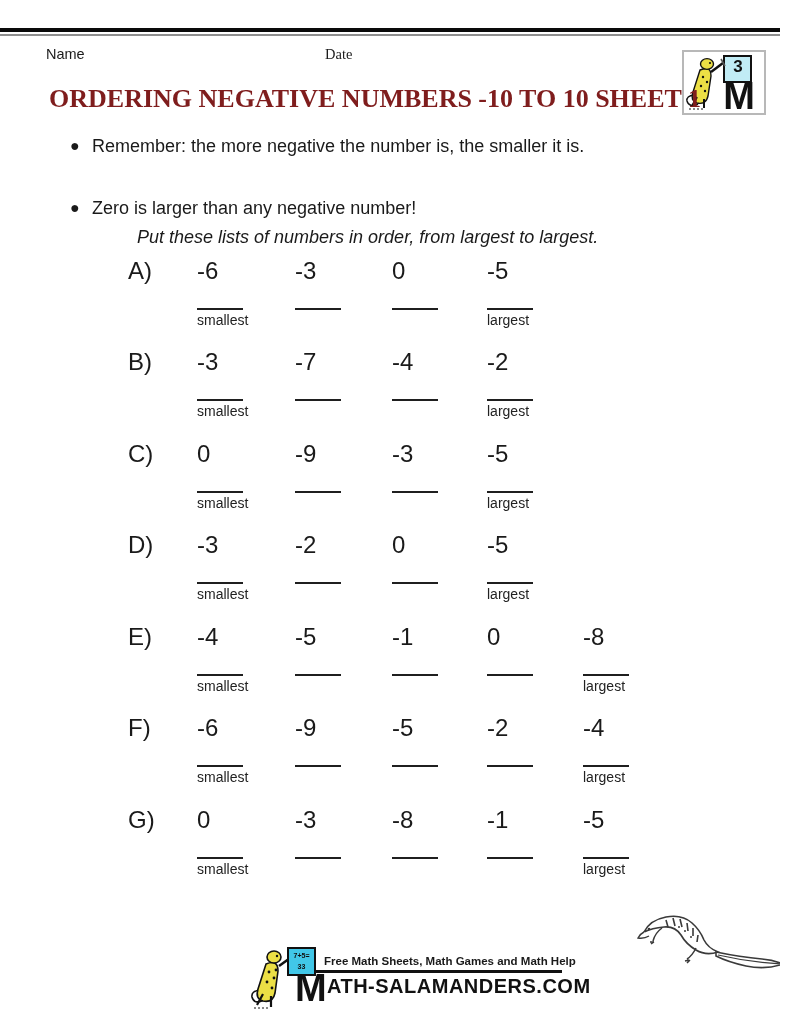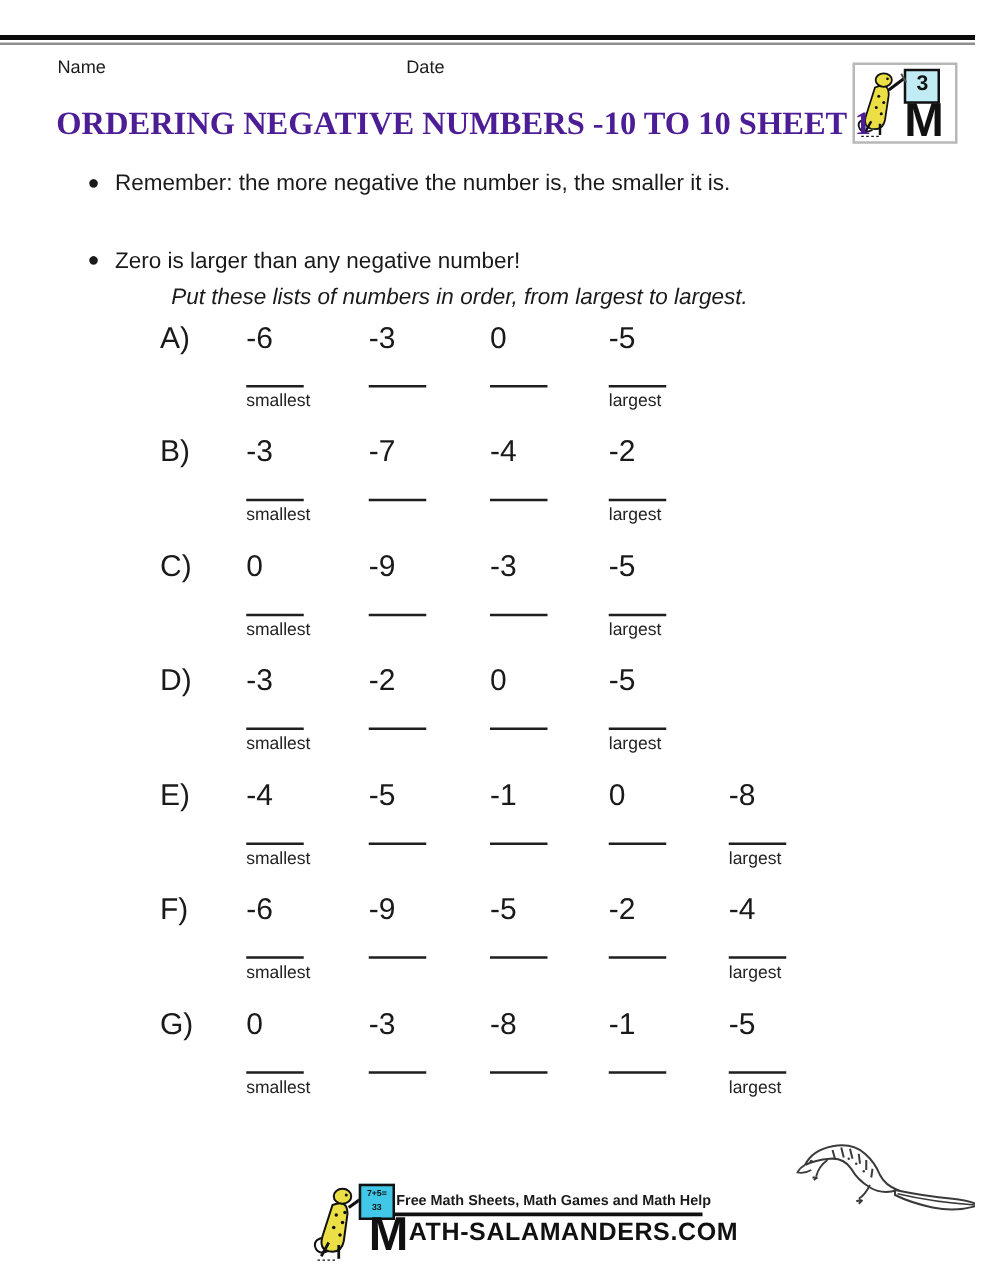--- a/index.html
+++ b/index.html
@@ -9,49 +9,49 @@
   }
   .abs{position:absolute;}
 
   
   #rule-black{left:0; top:28px; width:791px; height:4px; background:#0a0a0a;}
   #rule-gray{left:0; top:34px; width:791px; height:2px; background:#8f8f8f;}
 
   
   .field-label{top:46px; font-size:14.5px; color:#1c1c1c;}
   #name-label{left:46px;}
-  #date-label{left:325px;}
+  #date-label{left:325px;font-family:Liberation Serif, serif;}
 
   
   #logo-box{left:682px; top:50px; width:80px; height:61px; border:2px solid #b8b8b8; background:#fff;}
 
   
   #page-title{
     left:45px; top:84px; width:660px;
     font-family:"Liberation Serif", serif; font-weight:700;
-    font-size:26px; letter-spacing:0px; color:#4c1d95; white-space:nowrap;
+    font-size:26px; letter-spacing:0px; color:#7f1d1d; white-space:nowrap;text-align:center;
   }
 
   
   .bullet-line{left:70px; font-size:18px; white-space:nowrap;}
   .bullet-line .dot{display:inline-block; width:22px; font-size:16px; vertical-align:1px;}
   #bullet-1{top:136px;} #bullet-2{top:167px;} #bullet-3{top:198px;}
   #prompt-line{left:137px; top:227px; font-size:18px; font-style:italic; white-space:nowrap;}
 
   
   .prow{left:0; width:791px; height:78px;}
   .plabel{position:absolute; left:128px; top:0; font-size:24px;}
   .pcol{position:absolute; top:0; width:64px; height:78px;}
   .c0{left:197px;} .c1{left:295px;} .c2{left:392px;} .c3{left:487px;} .c4{left:583px;}
   .pnum{position:absolute; left:0; top:0; font-size:24px;}
   .blank{position:absolute; left:0; top:51px; width:46px; height:0; border-top:2.5px solid #1f1f1f;}
   .hint{position:absolute; left:0; top:55px; font-size:14px; color:#222;}
 
   
-  #footer-tagline{left:317px; top:955px; font-size:11.5px; font-weight:700; white-space:nowrap;}
+  #footer-tagline{left:324px; top:955px; font-size:11.5px; font-weight:700; white-space:nowrap;}
   #footer-rule{left:316px; top:970px; width:246px; height:2.5px; background:#111;}
   #footer-brand-m{left:295px; top:969px; font-size:38px; font-weight:700; line-height:1; color:#111;}
   #footer-brand{left:327px; top:975px; font-size:20px; font-weight:700; letter-spacing:0.5px; color:#111; transform:scaleY(1.0); white-space:nowrap;}
   #footer-board{left:287px; top:947px; width:25px; height:25px; background:#41c7e8; border:2px solid #111;}
   #footer-board .bm{display:block; font-size:7px; line-height:8px; font-weight:700; color:#111; text-align:center; margin-top:3px;}
   #footer-salamander{left:250px; top:944px;}
   #newt-sketch{left:636px; top:900px;}
   #logo-board-number{position:absolute; left:41px; top:5px; width:26px; text-align:center; font-size:17px; font-weight:700; color:#111;}
 </style>
 </head>

